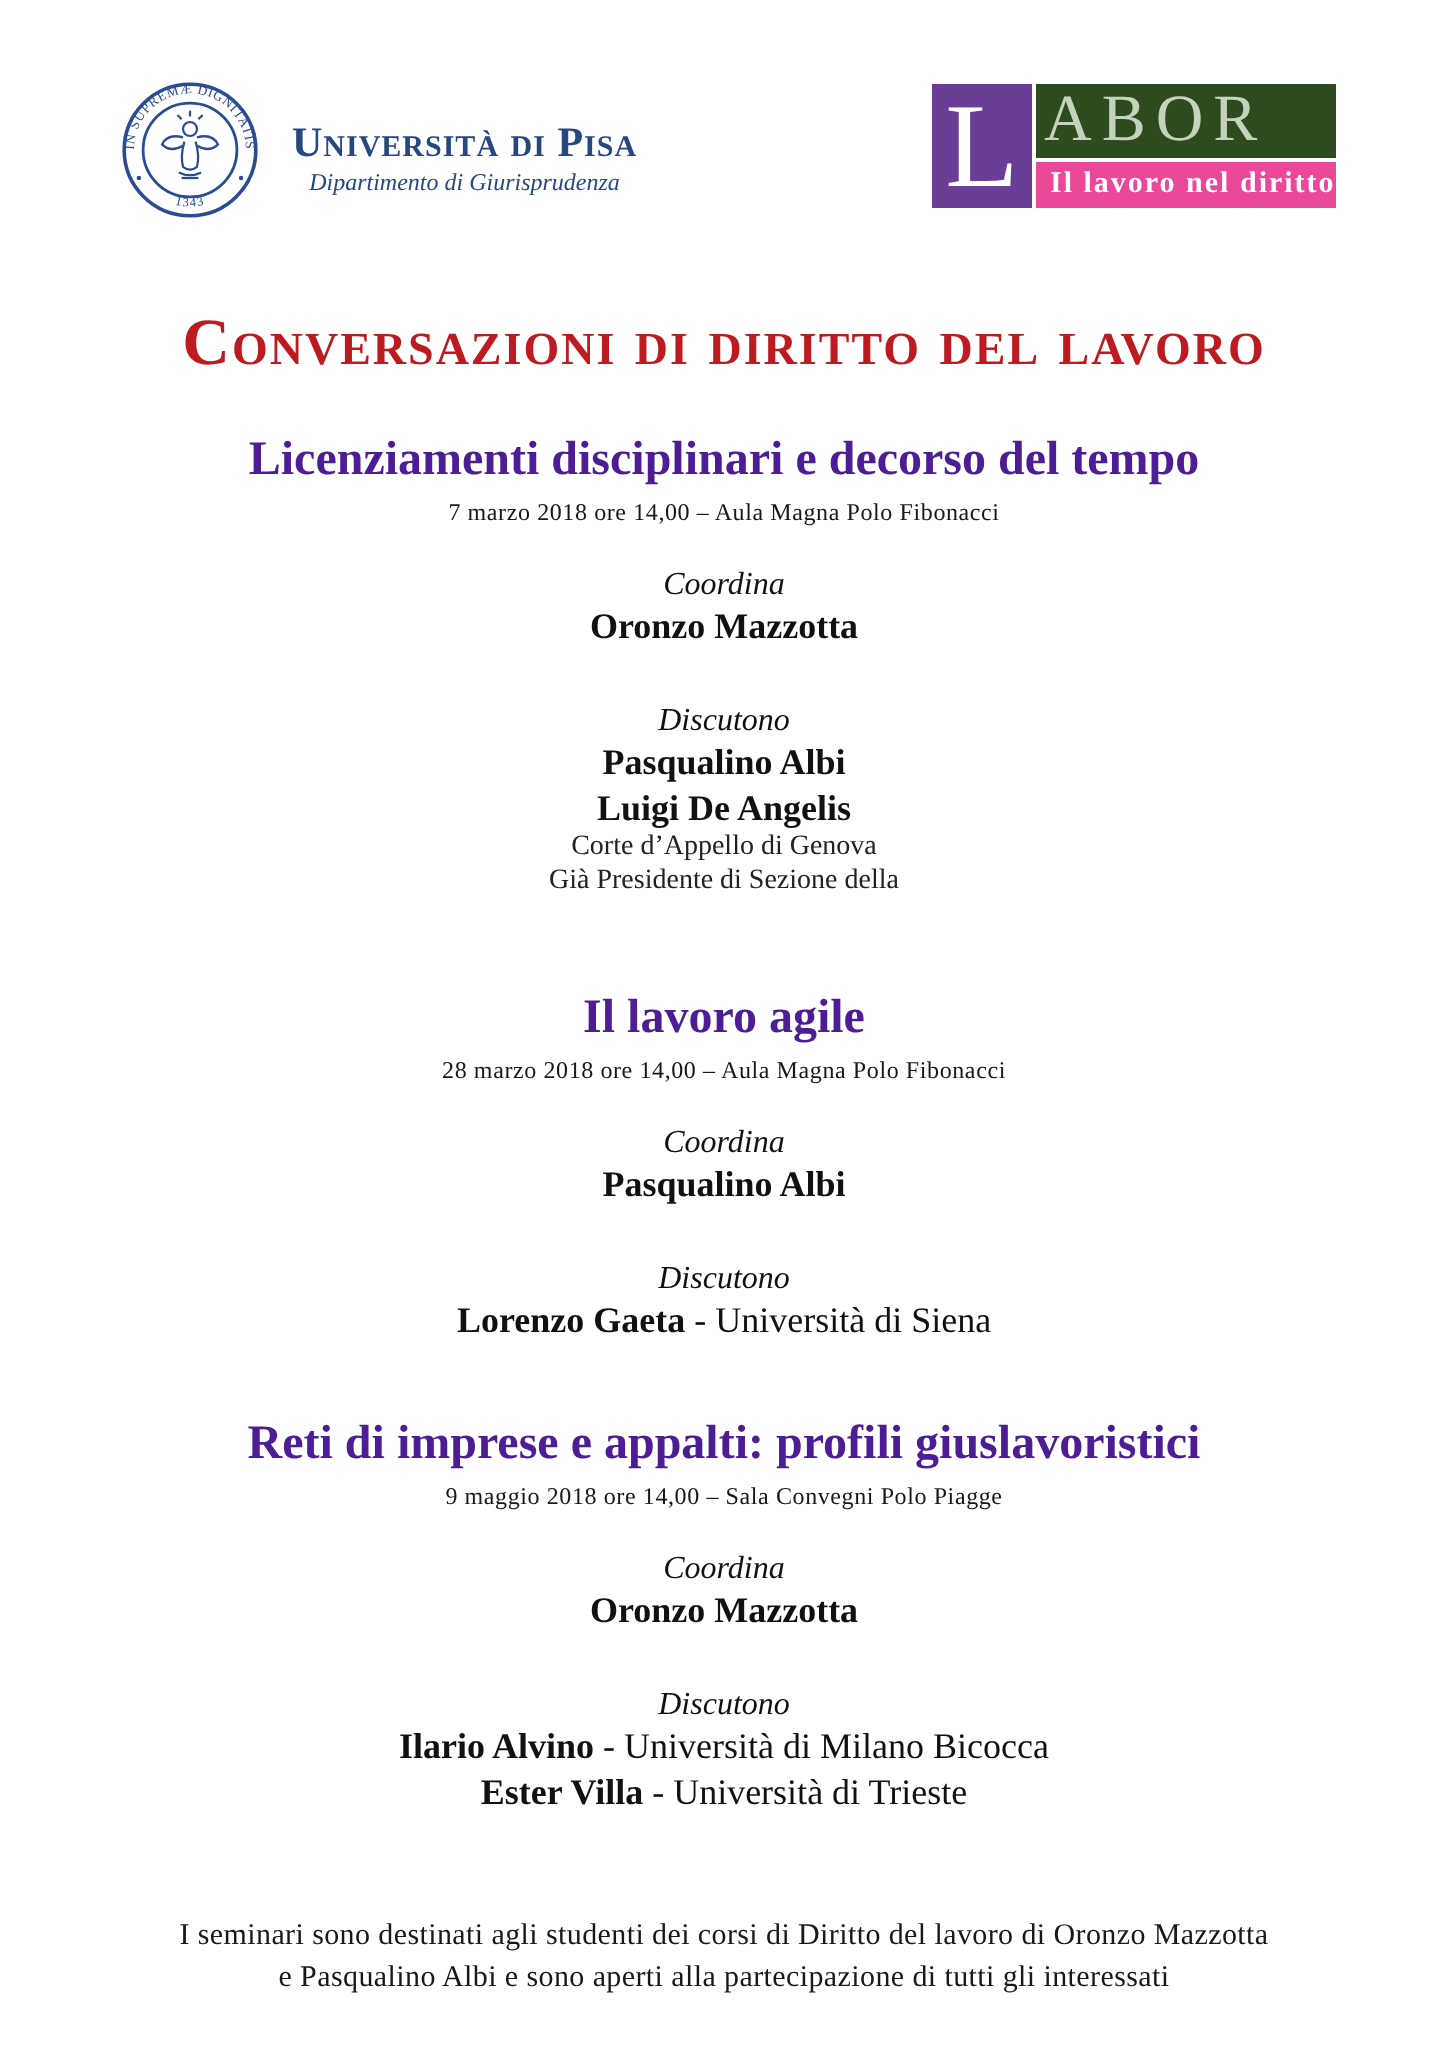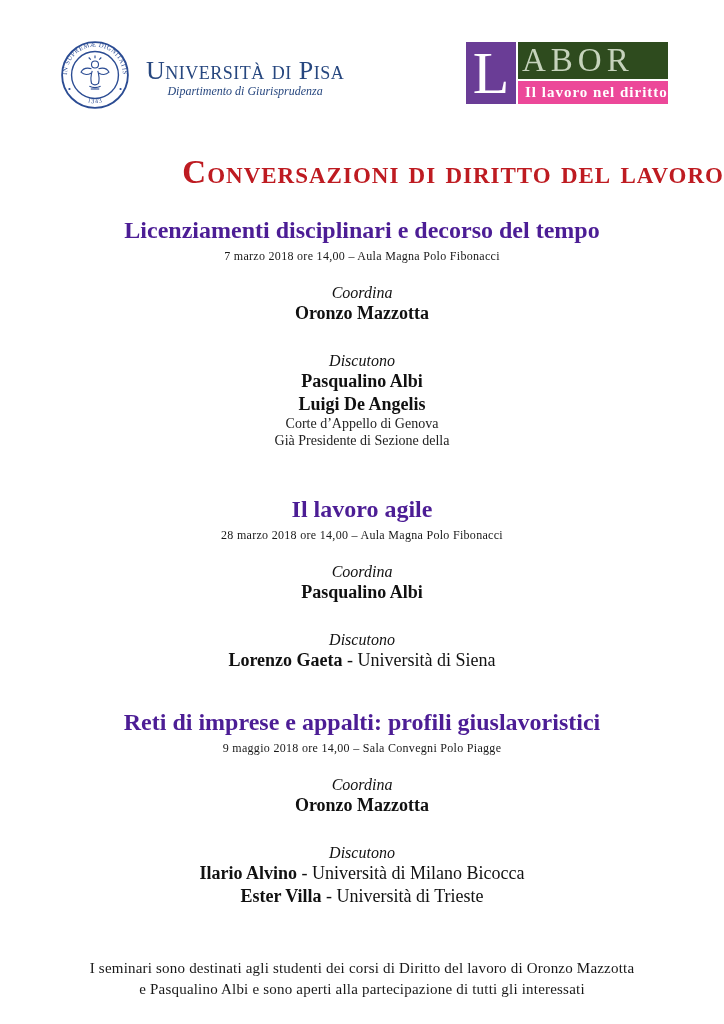--- a/index.html
+++ b/index.html
@@ -15,22 +15,22 @@
   
   .logos{
     display:flex;justify-content:space-between;align-items:flex-start;
     padding:40px 56px 0 60px;
   }
   .unipi{display:flex;align-items:center;gap:16px;}
   .seal{width:70px;height:70px;flex:0 0 auto;}
   .unipi-text{text-align:center;margin-top:8px;}
   .unipi-name{
     font-variant:small-caps;
-    font-size:26px;letter-spacing:0.5px;
-    color:#27477F;font-weight:400;
+    font-size:21px;letter-spacing:0.5px;
+    color:#27477F;font-weight:700;
     line-height:22px;
   }
   .unipi-dept{
     font-style:italic;font-size:12px;color:#27477F;
     line-height:16px;margin-top:1px;
   }
   .labor{
     display:flex;width:202px;height:62px;background:#ffffff;
     margin-top:2px;
   }
@@ -46,21 +46,21 @@
     padding-left:4px;overflow:hidden;
   }
   .labor-tag{
     background:#ec4899;color:#ffffff;height:23px;margin-top:2px;
     font-size:15px;line-height:22px;font-weight:bold;letter-spacing:1px;
     padding-left:7px;
   }
   
   .main-title{
     margin:44px 0 0 0;
-    text-align:right;
+    text-align:center;
     font-variant:small-caps;
     font-weight:bold;
     font-size:33px;line-height:36px;
     letter-spacing:1px;
     color:#BE1B21;
   }
   
   section{text-align:center;}
   .session-title{
     margin:0;

